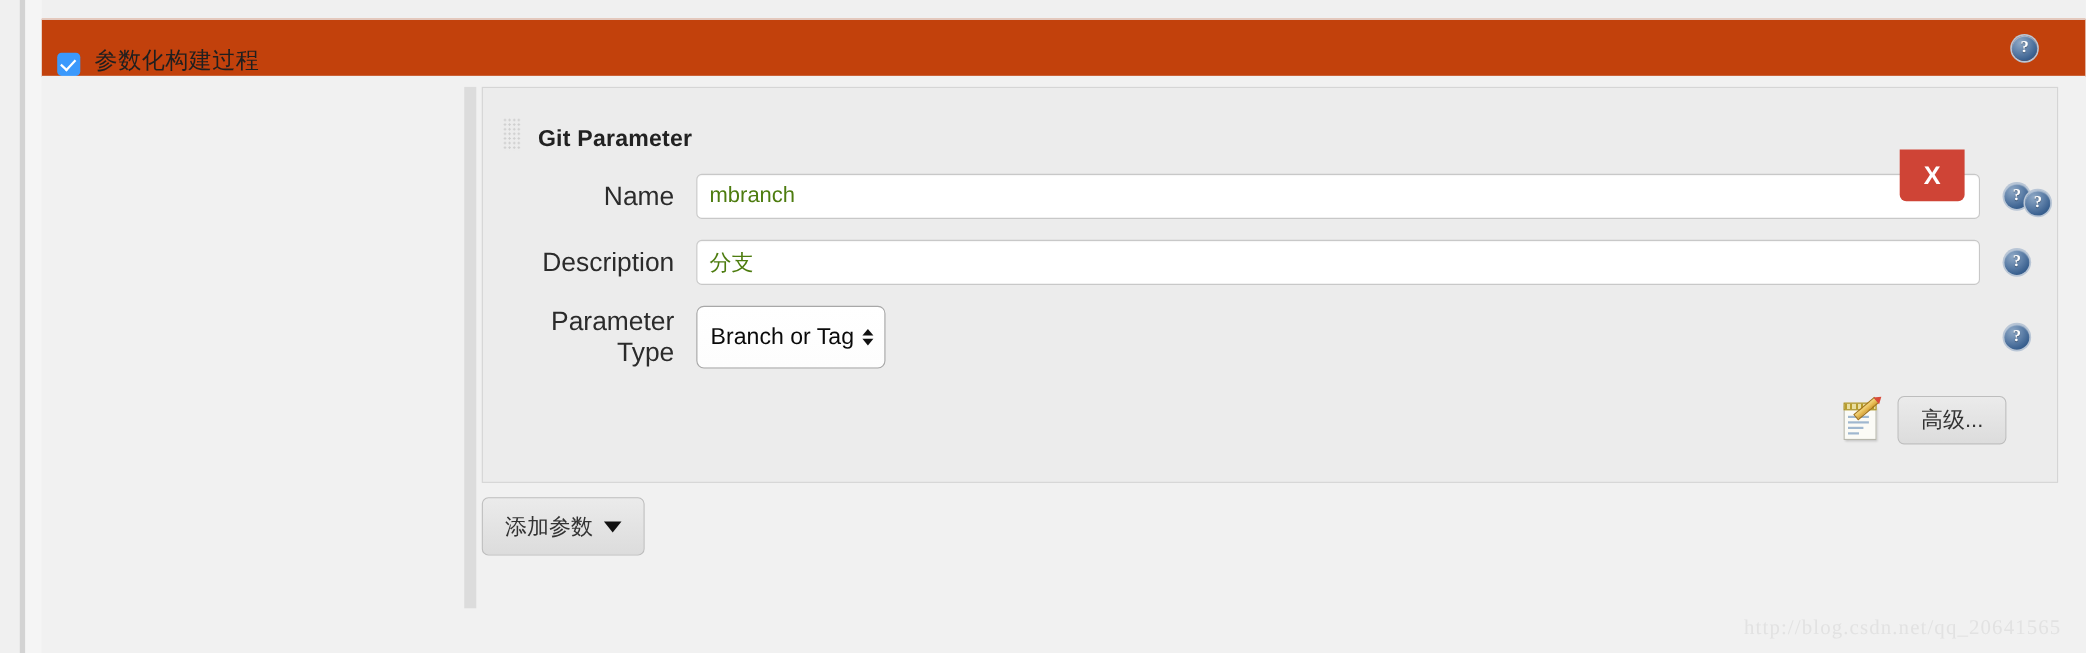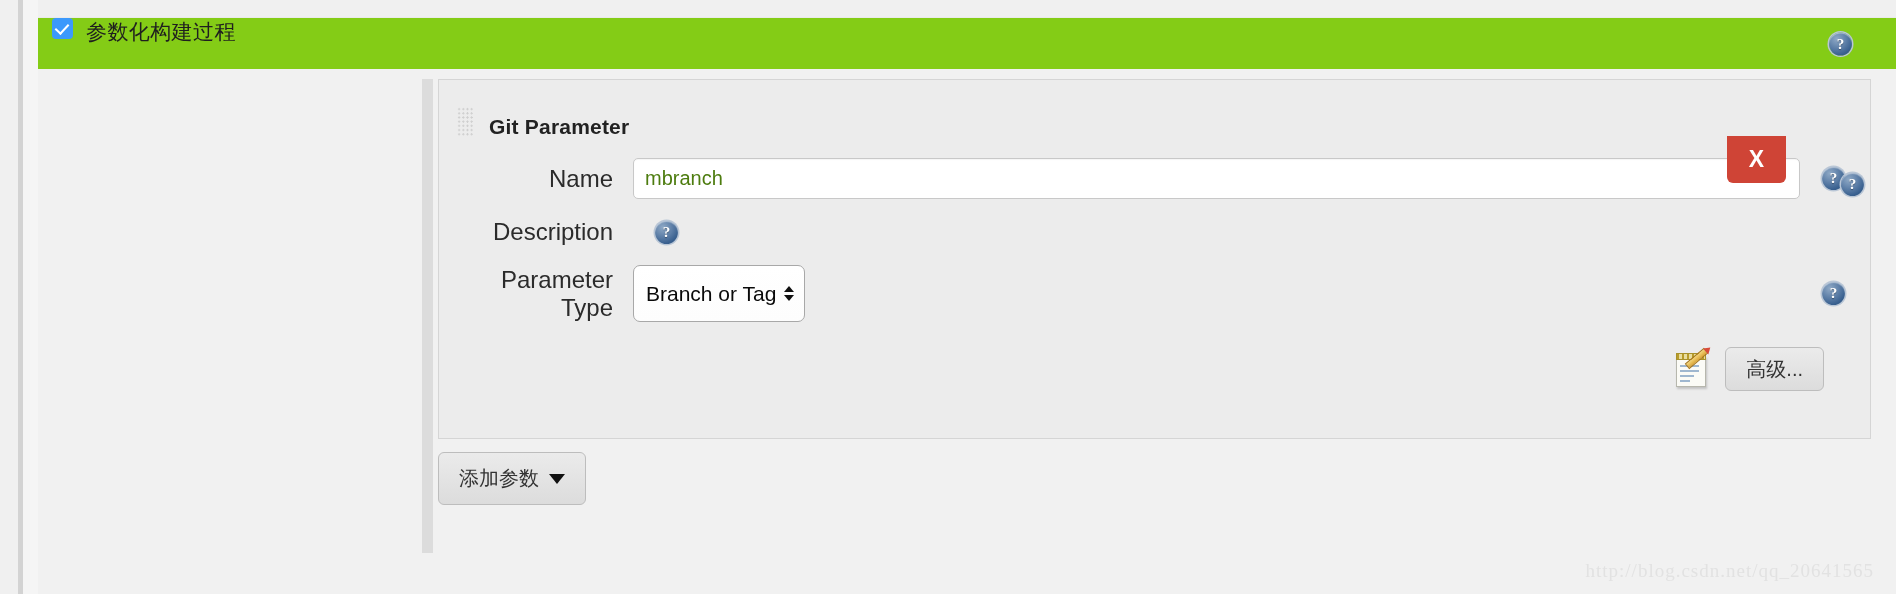--- a/index.html
+++ b/index.html
@@ -45,25 +45,25 @@
     top: 0;
     right: 0;
     bottom: 0;
   }
   .section-header {
     position: absolute;
     left: 0;
     top: 17px;
     right: 0;
     height: 51px;
-    background: #84cc16;
+    background: #c2410c;
     border-top: 1px solid #eaeaea;
     border-bottom: 1px solid #e6e6e6;
     display: flex;
-    align-items: flex-start;
+    align-items: flex-end;
   }
   .chk {
     width: 21px;
     height: 21px;
     margin-left: 14px;
     border-radius: 4px;
     background: #3b99fc;
     position: relative;
     flex: 0 0 auto;
     cursor: pointer;
@@ -429,20 +429,21 @@
         <div class="field-row">
           <div class="field-label">Name</div>
           <div class="field-input">mbranch</div>
           <div class="help-icon field-help">
             <span>?</span>
           </div>
         </div>
 
         <div class="field-row">
           <div class="field-label">Description</div>
+          <div class="field-input">分支</div>
           <div class="help-icon field-help">
             <span>?</span>
           </div>
         </div>
 
         <div class="field-row">
           <div class="field-label">Parameter Type</div>
           <div class="field-select">
             <span>Branch or Tag</span>
             <span class="select-arrows">

